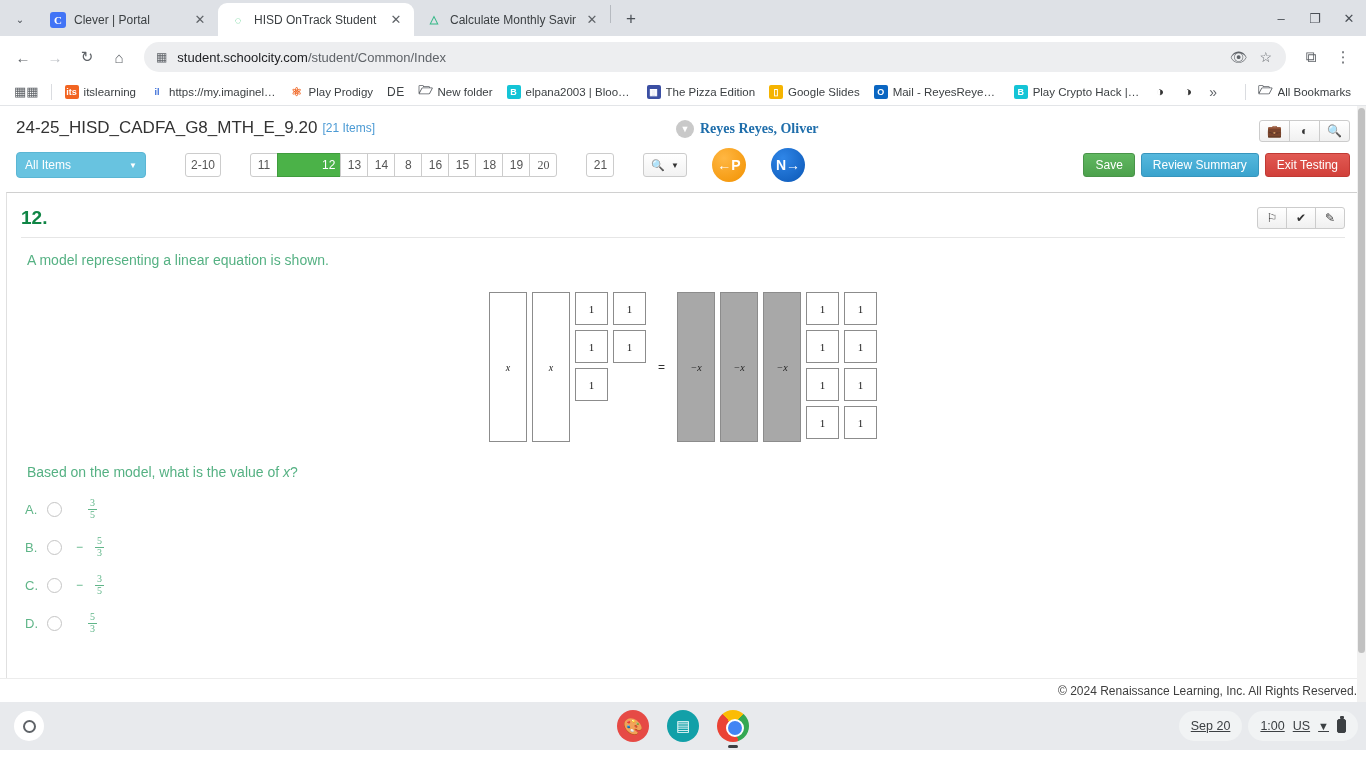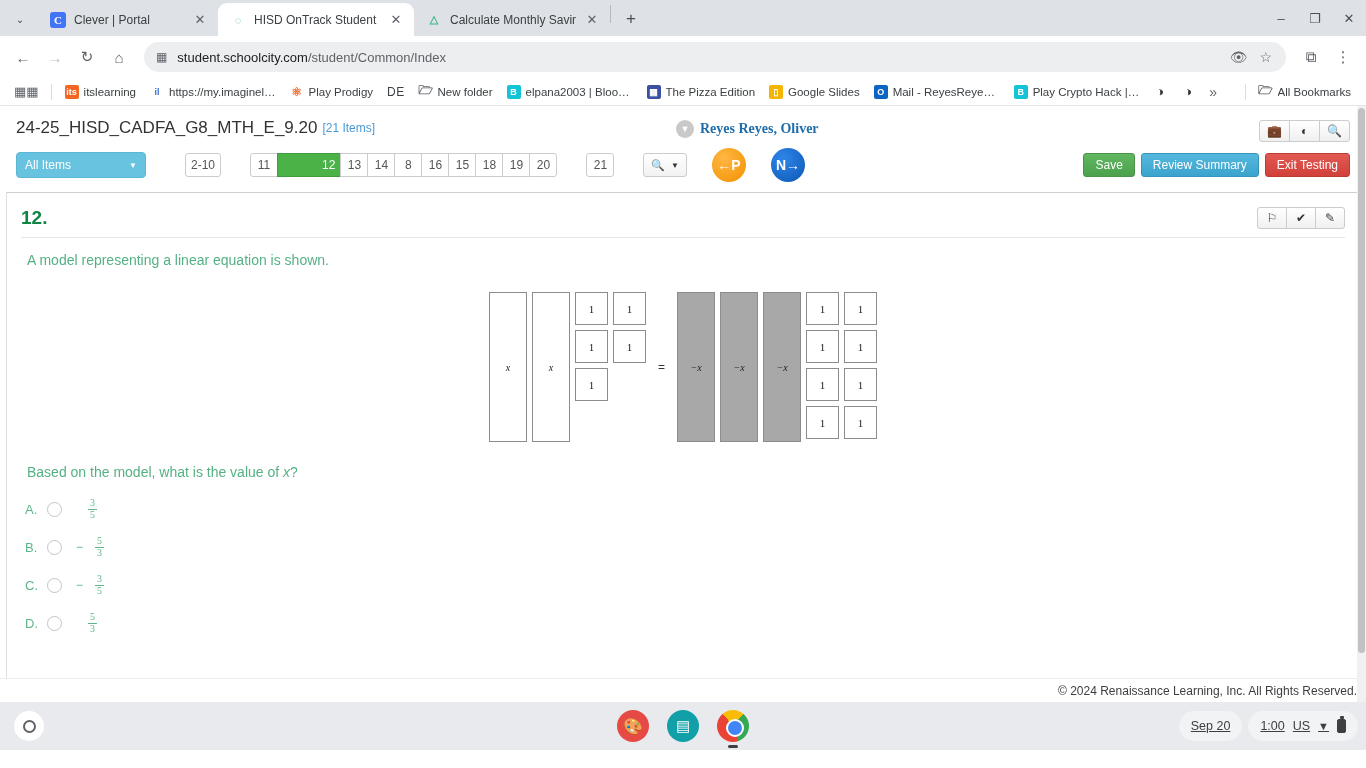--- a/index.html
+++ b/index.html
@@ -127,21 +127,21 @@
   .pager { display:flex; margin-left: 24px; }
   .pg {
     min-width: 28px; height: 24px; border:1px solid #ccc; background:#fff;
     font-size: 12px; color:#555; display:flex; align-items:center; justify-content:center;
     margin-left:-1px; padding: 0 5px;
   }
   .pg.first { margin-left:0; border-radius:3px; min-width:34px; }
   .pg.active { background:#4bb248; color:#fff; border-color:#3f9c3d;padding-left:44px; }
   .pg-group { display:flex; margin-left: 14px; }
   .pg-group .pg:first-child { margin-left:0; border-radius:3px 0 0 3px; }
-  .pg-group .pg:last-child { border-radius:0 3px 3px 0; }
+  .pg-group .pg:last-child { border-radius:0 3px 3px 0;font-family:Liberation Serif, serif; }
   .pg-solo { margin-left:14px; border-radius:3px; }
   .searchbtn {
     margin-left: 14px; height:24px; min-width:40px; border:1px solid #ccc; border-radius:3px;
     background:linear-gradient(#fff,#f2f2f2); display:flex; align-items:center; gap:6px;
     justify-content:center; font-size:11px; color:#333; padding:0 7px;
   }
   .navcirc {
     width: 34px; height: 34px; border-radius:50%; color:#fff; display:flex;
     align-items:center; justify-content:center; font-size: 14px; font-weight:bold;
     margin-left: 10px;

